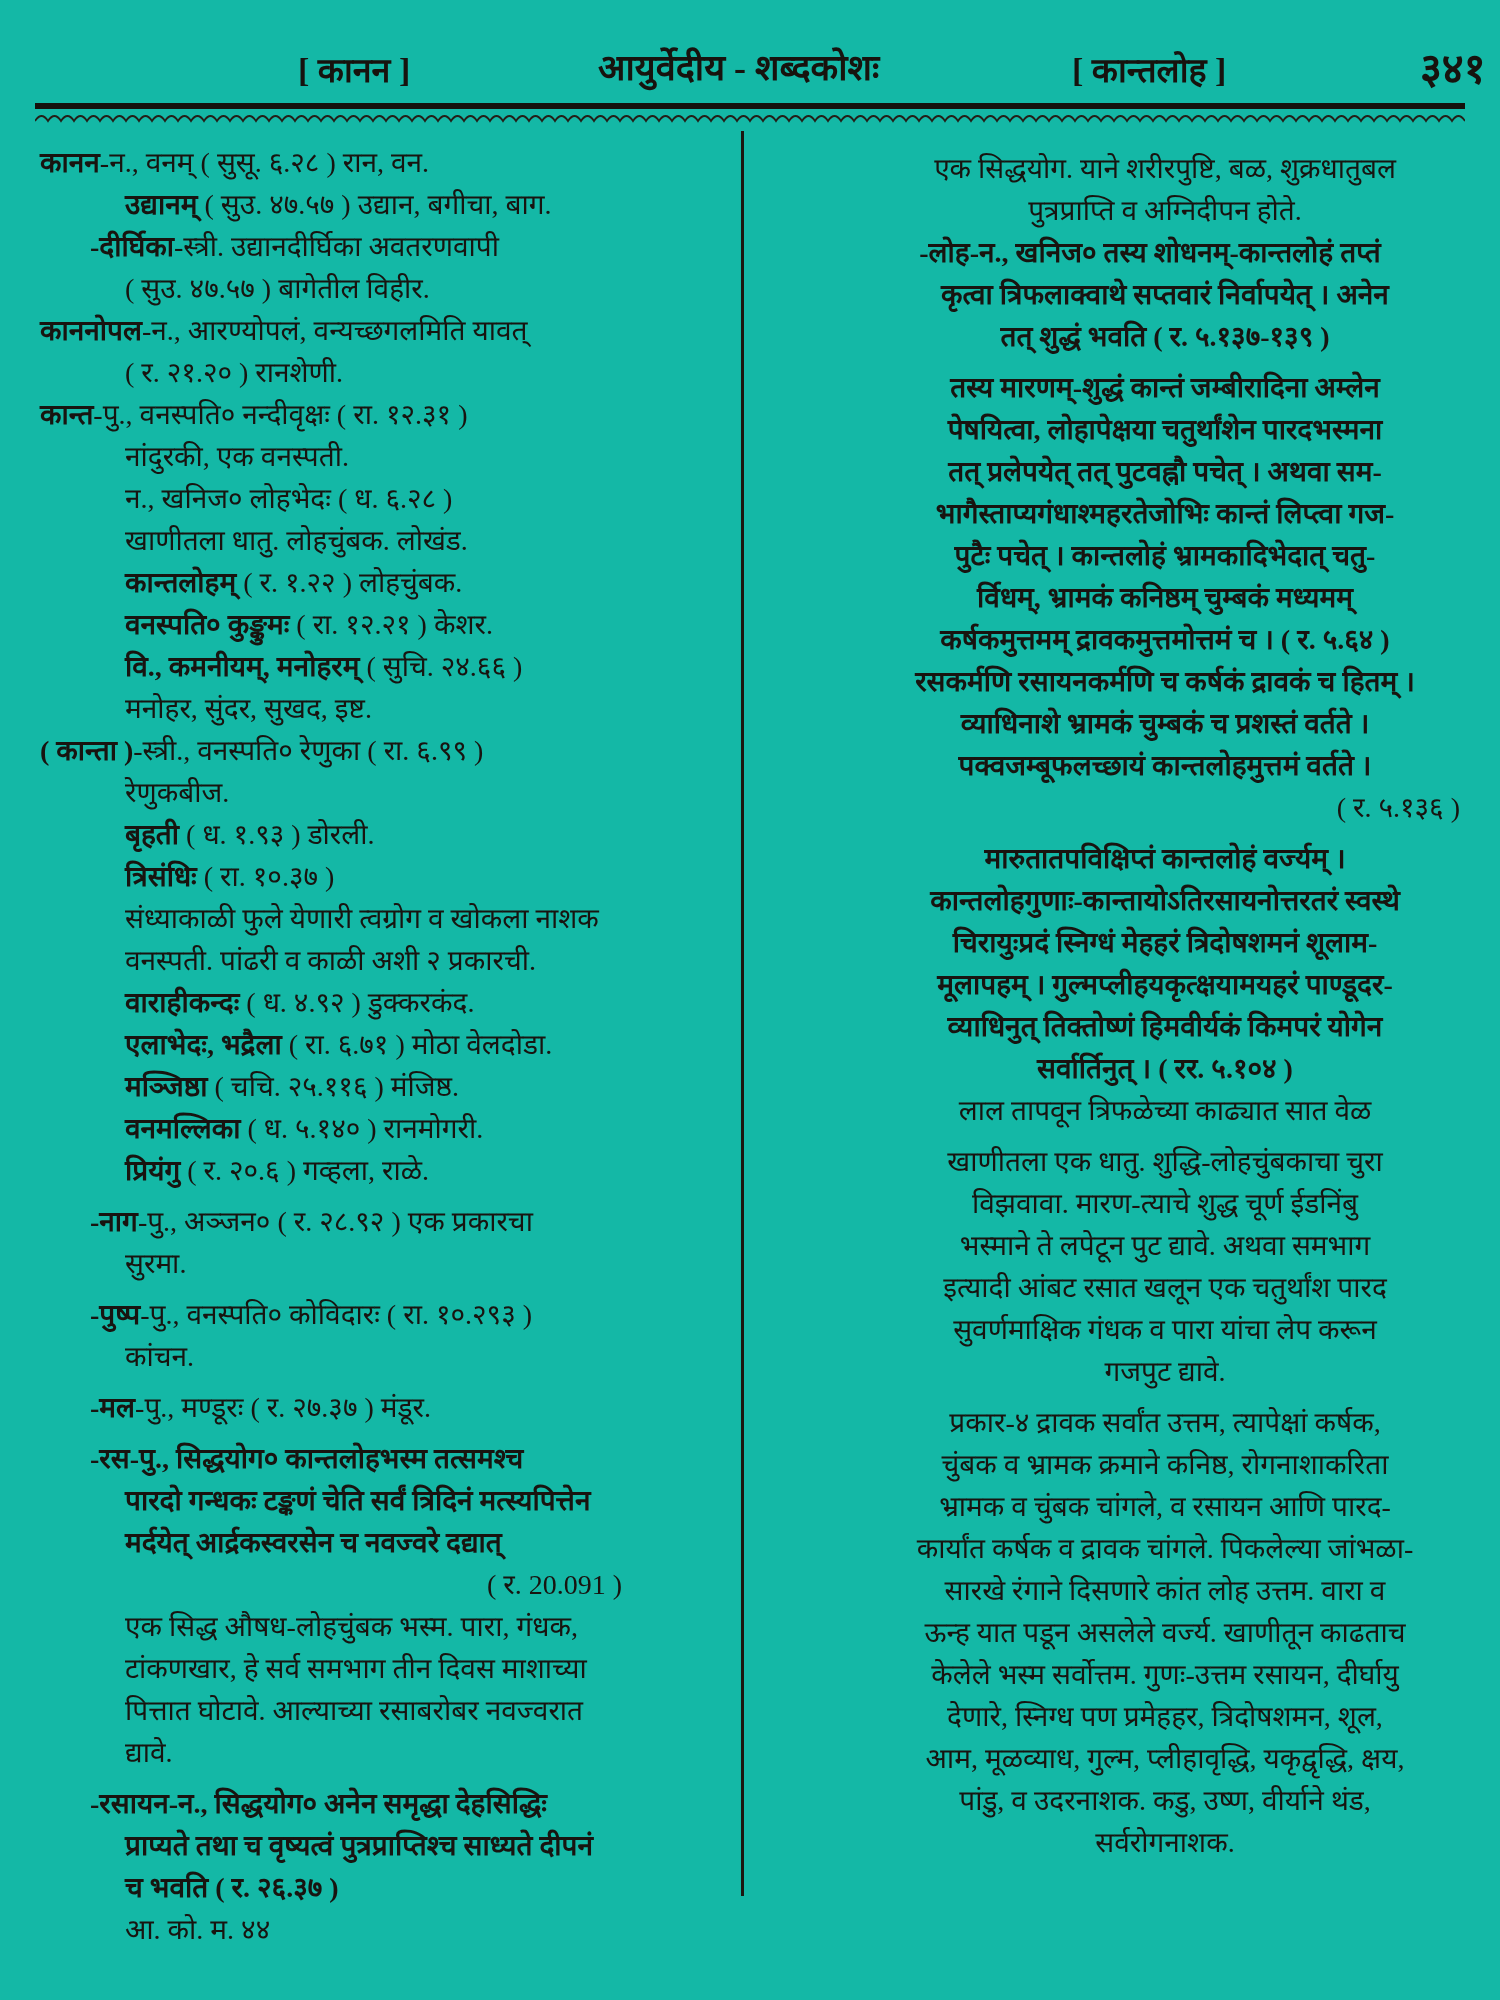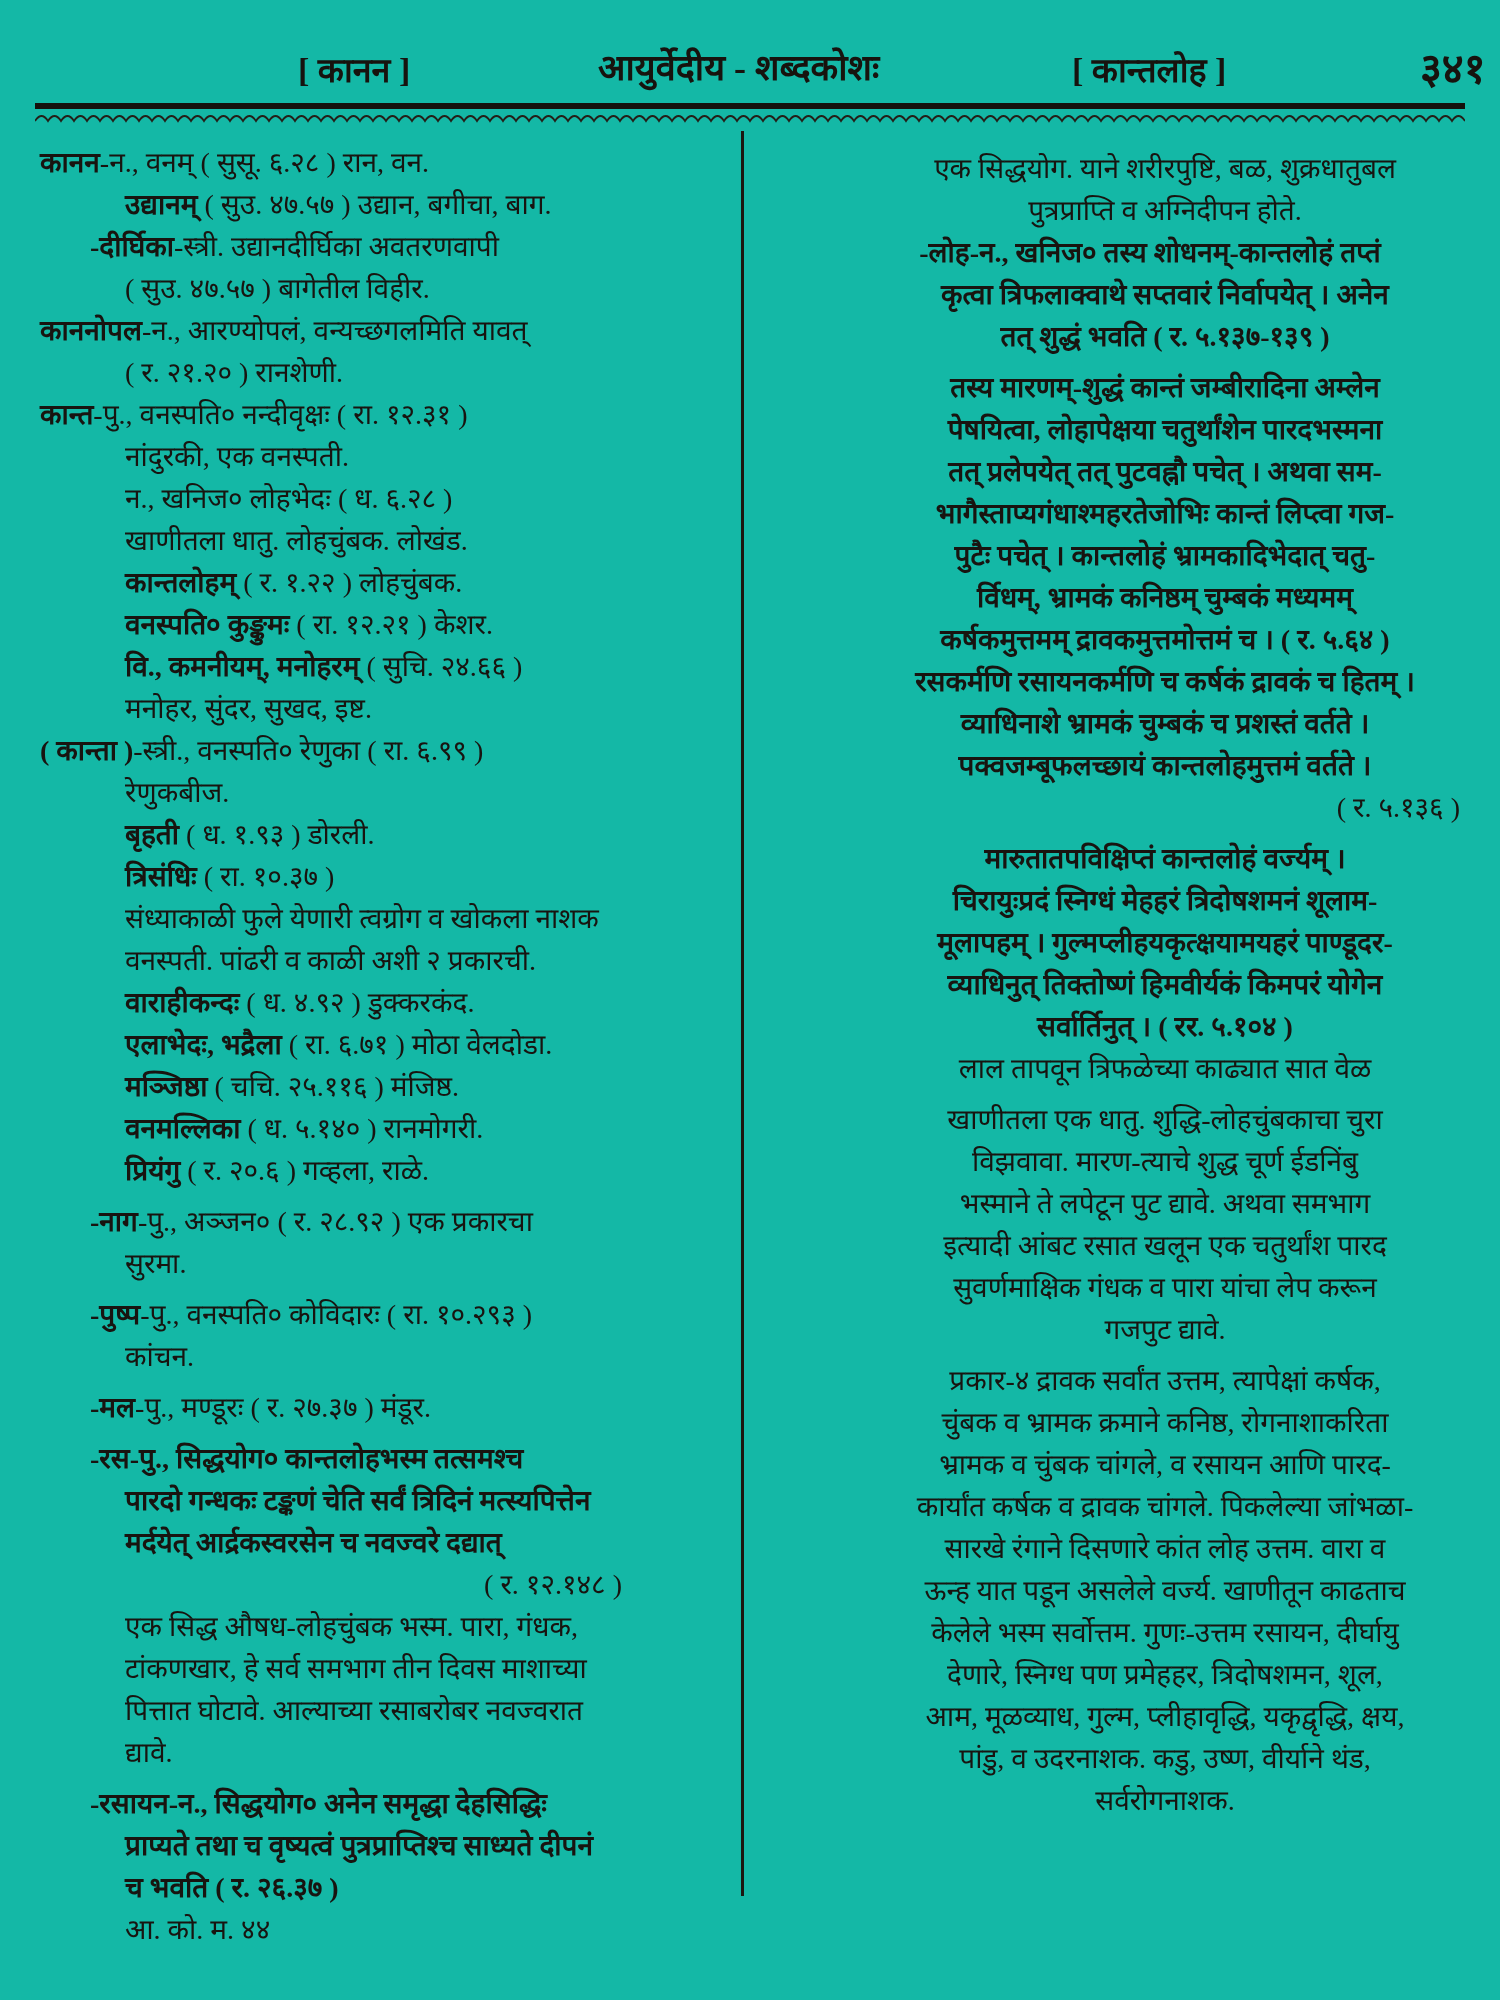--- a/index.html
+++ b/index.html
@@ -87,21 +87,21 @@
       <div class="line cont"><span class="head">वनमल्लिका</span><span> ( ध. ५.१४० ) रानमोगरी.</span></div>
       <div class="line cont"><span class="head">प्रियंगु</span><span> ( र. २०.६ ) गव्हला, राळे.</span></div>
       <div class="line sub gap"><span class="head">-नाग</span><span>-पु., अञ्जन० ( र. २८.९२ ) एक प्रकारचा</span></div>
       <div class="line cont"><span>सुरमा.</span></div>
       <div class="line sub gap"><span class="head">-पुष्प</span><span>-पु., वनस्पति० कोविदारः ( रा. १०.२९३ )</span></div>
       <div class="line cont"><span>कांचन.</span></div>
       <div class="line sub gap"><span class="head">-मल</span><span>-पु., मण्डूरः ( र. २७.३७ ) मंडूर.</span></div>
       <div class="line sub bold gap"><span class="head">-रस</span><span>-पु., सिद्धयोग०  कान्तलोहभस्म तत्समश्च</span></div>
       <div class="line cont bold"><span>पारदो गन्धकः टङ्कणं चेति सर्वं त्रिदिनं मत्स्यपित्तेन</span></div>
       <div class="line cont bold"><span>मर्दयेत् आर्द्रकस्वरसेन च नवज्वरे दद्यात्</span></div>
-      <div class="line ref"><span>( र. १२.१४८ )</span></div>
+      <div class="line ref"><span>( र. 20.091 )</span></div>
       <div class="line cont"><span>एक सिद्ध औषध-लोहचुंबक भस्म. पारा, गंधक,</span></div>
       <div class="line cont"><span>टांकणखार, हे सर्व समभाग तीन दिवस माशाच्या</span></div>
       <div class="line cont"><span>पित्तात घोटावे. आल्याच्या रसाबरोबर नवज्वरात</span></div>
       <div class="line cont"><span>द्यावे.</span></div>
       <div class="line sub bold gap"><span class="head">-रसायन</span><span>-न., सिद्धयोग० अनेन समृद्धा देहसिद्धिः</span></div>
       <div class="line cont bold"><span>प्राप्यते तथा च वृष्यत्वं पुत्रप्राप्तिश्च साध्यते दीपनं</span></div>
       <div class="line cont bold"><span>च भवति ( र. २६.३७ )</span></div>
       <div class="line cont"><span>आ. को. म. ४४</span></div>
     </div>
   <div class="col col-right">
@@ -115,20 +115,21 @@
       <div class="line cont bold"><span>तत् प्रलेपयेत् तत् पुटवह्नौ पचेत् । अथवा सम-</span></div>
       <div class="line cont bold"><span>भागैस्ताप्यगंधाश्महरतेजोभिः कान्तं लिप्त्वा गज-</span></div>
       <div class="line cont bold"><span>पुटैः पचेत् । कान्तलोहं भ्रामकादिभेदात् चतु-</span></div>
       <div class="line cont bold"><span>र्विधम्, भ्रामकं कनिष्ठम् चुम्बकं मध्यमम्</span></div>
       <div class="line cont bold"><span>कर्षकमुत्तमम् द्रावकमुत्तमोत्तमं च । ( र. ५.६४ )</span></div>
       <div class="line cont bold"><span>रसकर्मणि रसायनकर्मणि च कर्षकं द्रावकं च हितम् ।</span></div>
       <div class="line cont bold"><span>व्याधिनाशे भ्रामकं चुम्बकं च प्रशस्तं वर्तते ।</span></div>
       <div class="line cont bold"><span>पक्वजम्बूफलच्छायं कान्तलोहमुत्तमं वर्तते ।</span></div>
       <div class="line ref"><span>( र. ५.१३६ )</span></div>
       <div class="line cont bold gap"><span>मारुतातपविक्षिप्तं कान्तलोहं वर्ज्यम् ।</span></div>
+      <div class="line cont bold"><span class="head">कान्तलोहगुणाः</span><span>-कान्तायोऽतिरसायनोत्तरतरं स्वस्थे</span></div>
       <div class="line cont bold"><span>चिरायुःप्रदं स्निग्धं मेहहरं त्रिदोषशमनं शूलाम-</span></div>
       <div class="line cont bold"><span>मूलापहम् ।  गुल्मप्लीहयकृत्क्षयामयहरं पाण्डूदर-</span></div>
       <div class="line cont bold"><span>व्याधिनुत् तिक्तोष्णं हिमवीर्यकं किमपरं योगेन</span></div>
       <div class="line cont bold"><span>सर्वार्तिनुत् । ( रर. ५.१०४ )</span></div>
       <div class="line cont"><span>लाल तापवून त्रिफळेच्या काढ्यात सात वेळ</span></div>
       <div class="line cont gap"><span>खाणीतला एक धातु. शुद्धि-लोहचुंबकाचा चुरा</span></div>
       <div class="line cont"><span>विझवावा. मारण-त्याचे शुद्ध चूर्ण ईडनिंबु</span></div>
       <div class="line cont"><span>भस्माने ते लपेटून पुट द्यावे. अथवा समभाग</span></div>
       <div class="line cont"><span>इत्यादी आंबट रसात खलून एक चतुर्थांश पारद</span></div>
       <div class="line cont"><span>सुवर्णमाक्षिक गंधक व पारा यांचा लेप करून</span></div>

